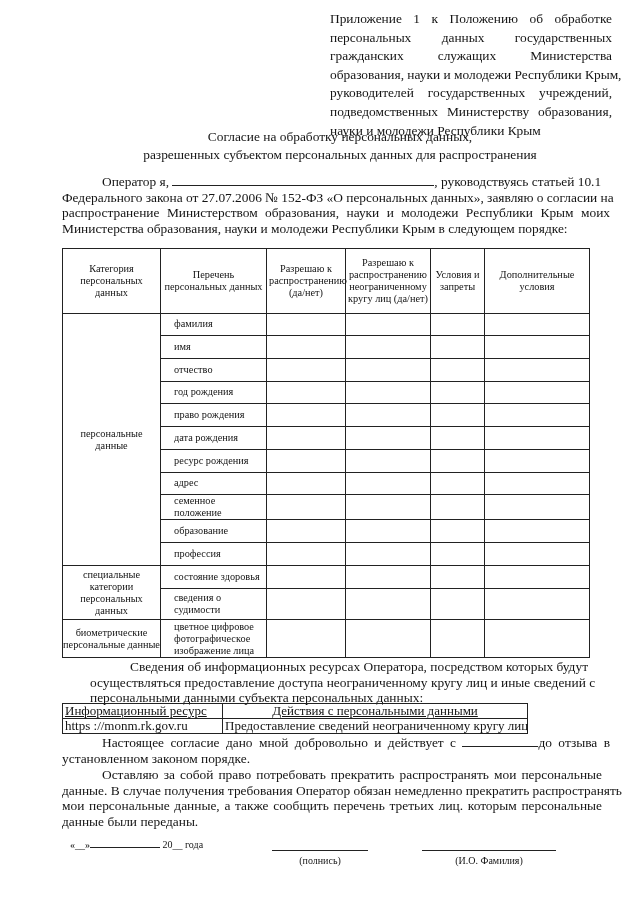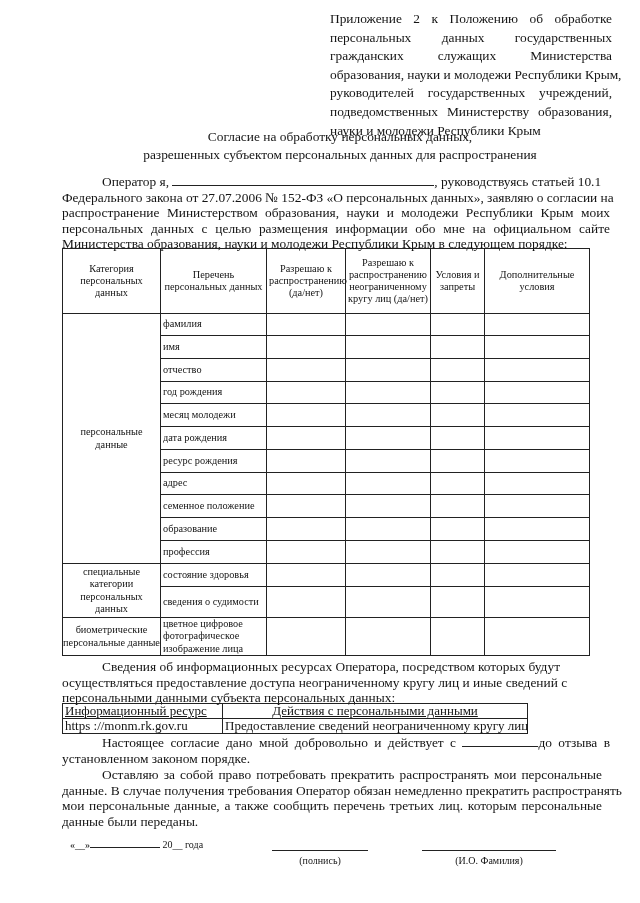--- a/index.html
+++ b/index.html
@@ -11,51 +11,50 @@
   .annex .ln.last { text-align-last: left; }
   .title { left: 60px; width: 560px; top: 128px; text-align: center; font-size: 13.4px; line-height: 18px; }
   .para { left: 62px; width: 548px; font-size: 13.4px; line-height: 15.6px; }
   .para .ln { display: block; white-space: nowrap; text-align: justify; text-align-last: justify; }
   .para .ln.last { text-align-last: left; }
   .indent { padding-left: 40px; }
   .blank { display: inline-block; border-bottom: 1px solid #222; height: 11px; vertical-align: baseline; }
   table.main { position: absolute; left: 62px; top: 248px; border-collapse: collapse; width: 527px; table-layout: fixed; }
   table.main td, table.main th { border: 1.4px solid #222; padding: 0 2px; font-weight: normal; font-size: 10.3px; line-height: 12.2px; }
   table.main th { text-align: center; vertical-align: middle; }
-  table.main td.item { text-align: left; vertical-align: middle; padding-left: 2px; }
+  table.main td.item { text-align: left; vertical-align: middle; padding-left: 13px; }
   table.main td.cat { text-align: center; vertical-align: middle; }
   table.res { position: absolute; left: 62px; top: 703px; border-collapse: collapse; width: 465px; table-layout: fixed; font-size: 13px; }
   table.res td { border: 1.2px solid #222; padding: 0 2px; line-height: 14px; height: 14px; white-space: nowrap; }
   .u { text-decoration: underline; }
   .sig { font-size: 10px; line-height: 16px; }
   .line { position: absolute; border-top: 1px solid #222; }
 </style>
 </head>
 <body>
 
 <div class="abs annex">
-  <span class="ln">Приложение 2 к Положению об обработке</span>
+  <span class="ln">Приложение 1 к Положению об обработке</span>
   <span class="ln">персональных данных государственных</span>
   <span class="ln">гражданских служащих Министерства</span>
   <span class="ln">образования, науки и молодежи Республики Крым,</span>
   <span class="ln">руководителей государственных учреждений,</span>
   <span class="ln">подведомственных Министерству образования,</span>
   <span class="ln last">науки и молодежи Республики Крым</span>
 </div>
 
 <div class="abs title">
   <div>Согласие на обработку персональных данных,</div>
   <div>разрешенных субъектом персональных данных для распространения</div>
 </div>
 
 <div class="abs para" style="top:174px;">
   <span class="ln indent" style="text-align-last:left;"><span>Оператор я,</span>&nbsp;<span class="blank" style="width:262px;"></span><span>, руководствуясь статьей 10.1</span></span>
   <span class="ln">Федерального закона от 27.07.2006 № 152-ФЗ «О персональных данных», заявляю о согласии на</span>
   <span class="ln">распространение Министерством образования, науки и молодежи Республики Крым моих</span>
-  <span class="ln">персональных данных с целью размещения информации обо мне на официальном сайте</span>
   <span class="ln last">Министерства образования, науки и молодежи Республики Крым в следующем порядке:</span>
 </div>
 
 <table class="main">
   <colgroup>
     <col style="width:98px">
       <col style="width:106px">
       <col style="width:79px">
       <col style="width:85px">
       <col style="width:54px">
@@ -93,21 +92,21 @@
         <td></td>
   </tr>
   <tr style="height:22px;">
     <td class="item">год рождения</td>
     <td></td>
         <td></td>
         <td></td>
         <td></td>
   </tr>
   <tr style="height:23px;">
-    <td class="item">месяц молодежи</td>
+    <td class="item">право рождения</td>
     <td></td>
         <td></td>
         <td></td>
         <td></td>
   </tr>
   <tr style="height:23px;">
     <td class="item">дата рождения</td>
     <td></td>
         <td></td>
         <td></td>
@@ -167,21 +166,21 @@
     <td class="cat" style="padding:0;">биометрические персональные данные</td>
     <td class="item">цветное цифровое фотографическое изображение лица</td>
     <td></td>
         <td></td>
         <td></td>
         <td></td>
   </tr>
 </tbody>
   </table>
 
-<div class="abs para" style="top:659px; width:520px;">
+<div class="abs para" style="top:659px; width:520px;margin-left:28px;">
   <span class="ln indent" style="text-align-last:left;">Сведения об информационных ресурсах Оператора, посредством которых будут</span>
   <span class="ln" style="text-align-last:left;">осуществляться предоставление доступа неограниченному кругу лиц и иные сведений с</span>
   <span class="ln last">персональными данными субъекта персональных данных:</span>
 </div>
 
 <table class="res">
   <colgroup>
       <col style="width:160px">
       <col style="width:305px">
     </colgroup>

